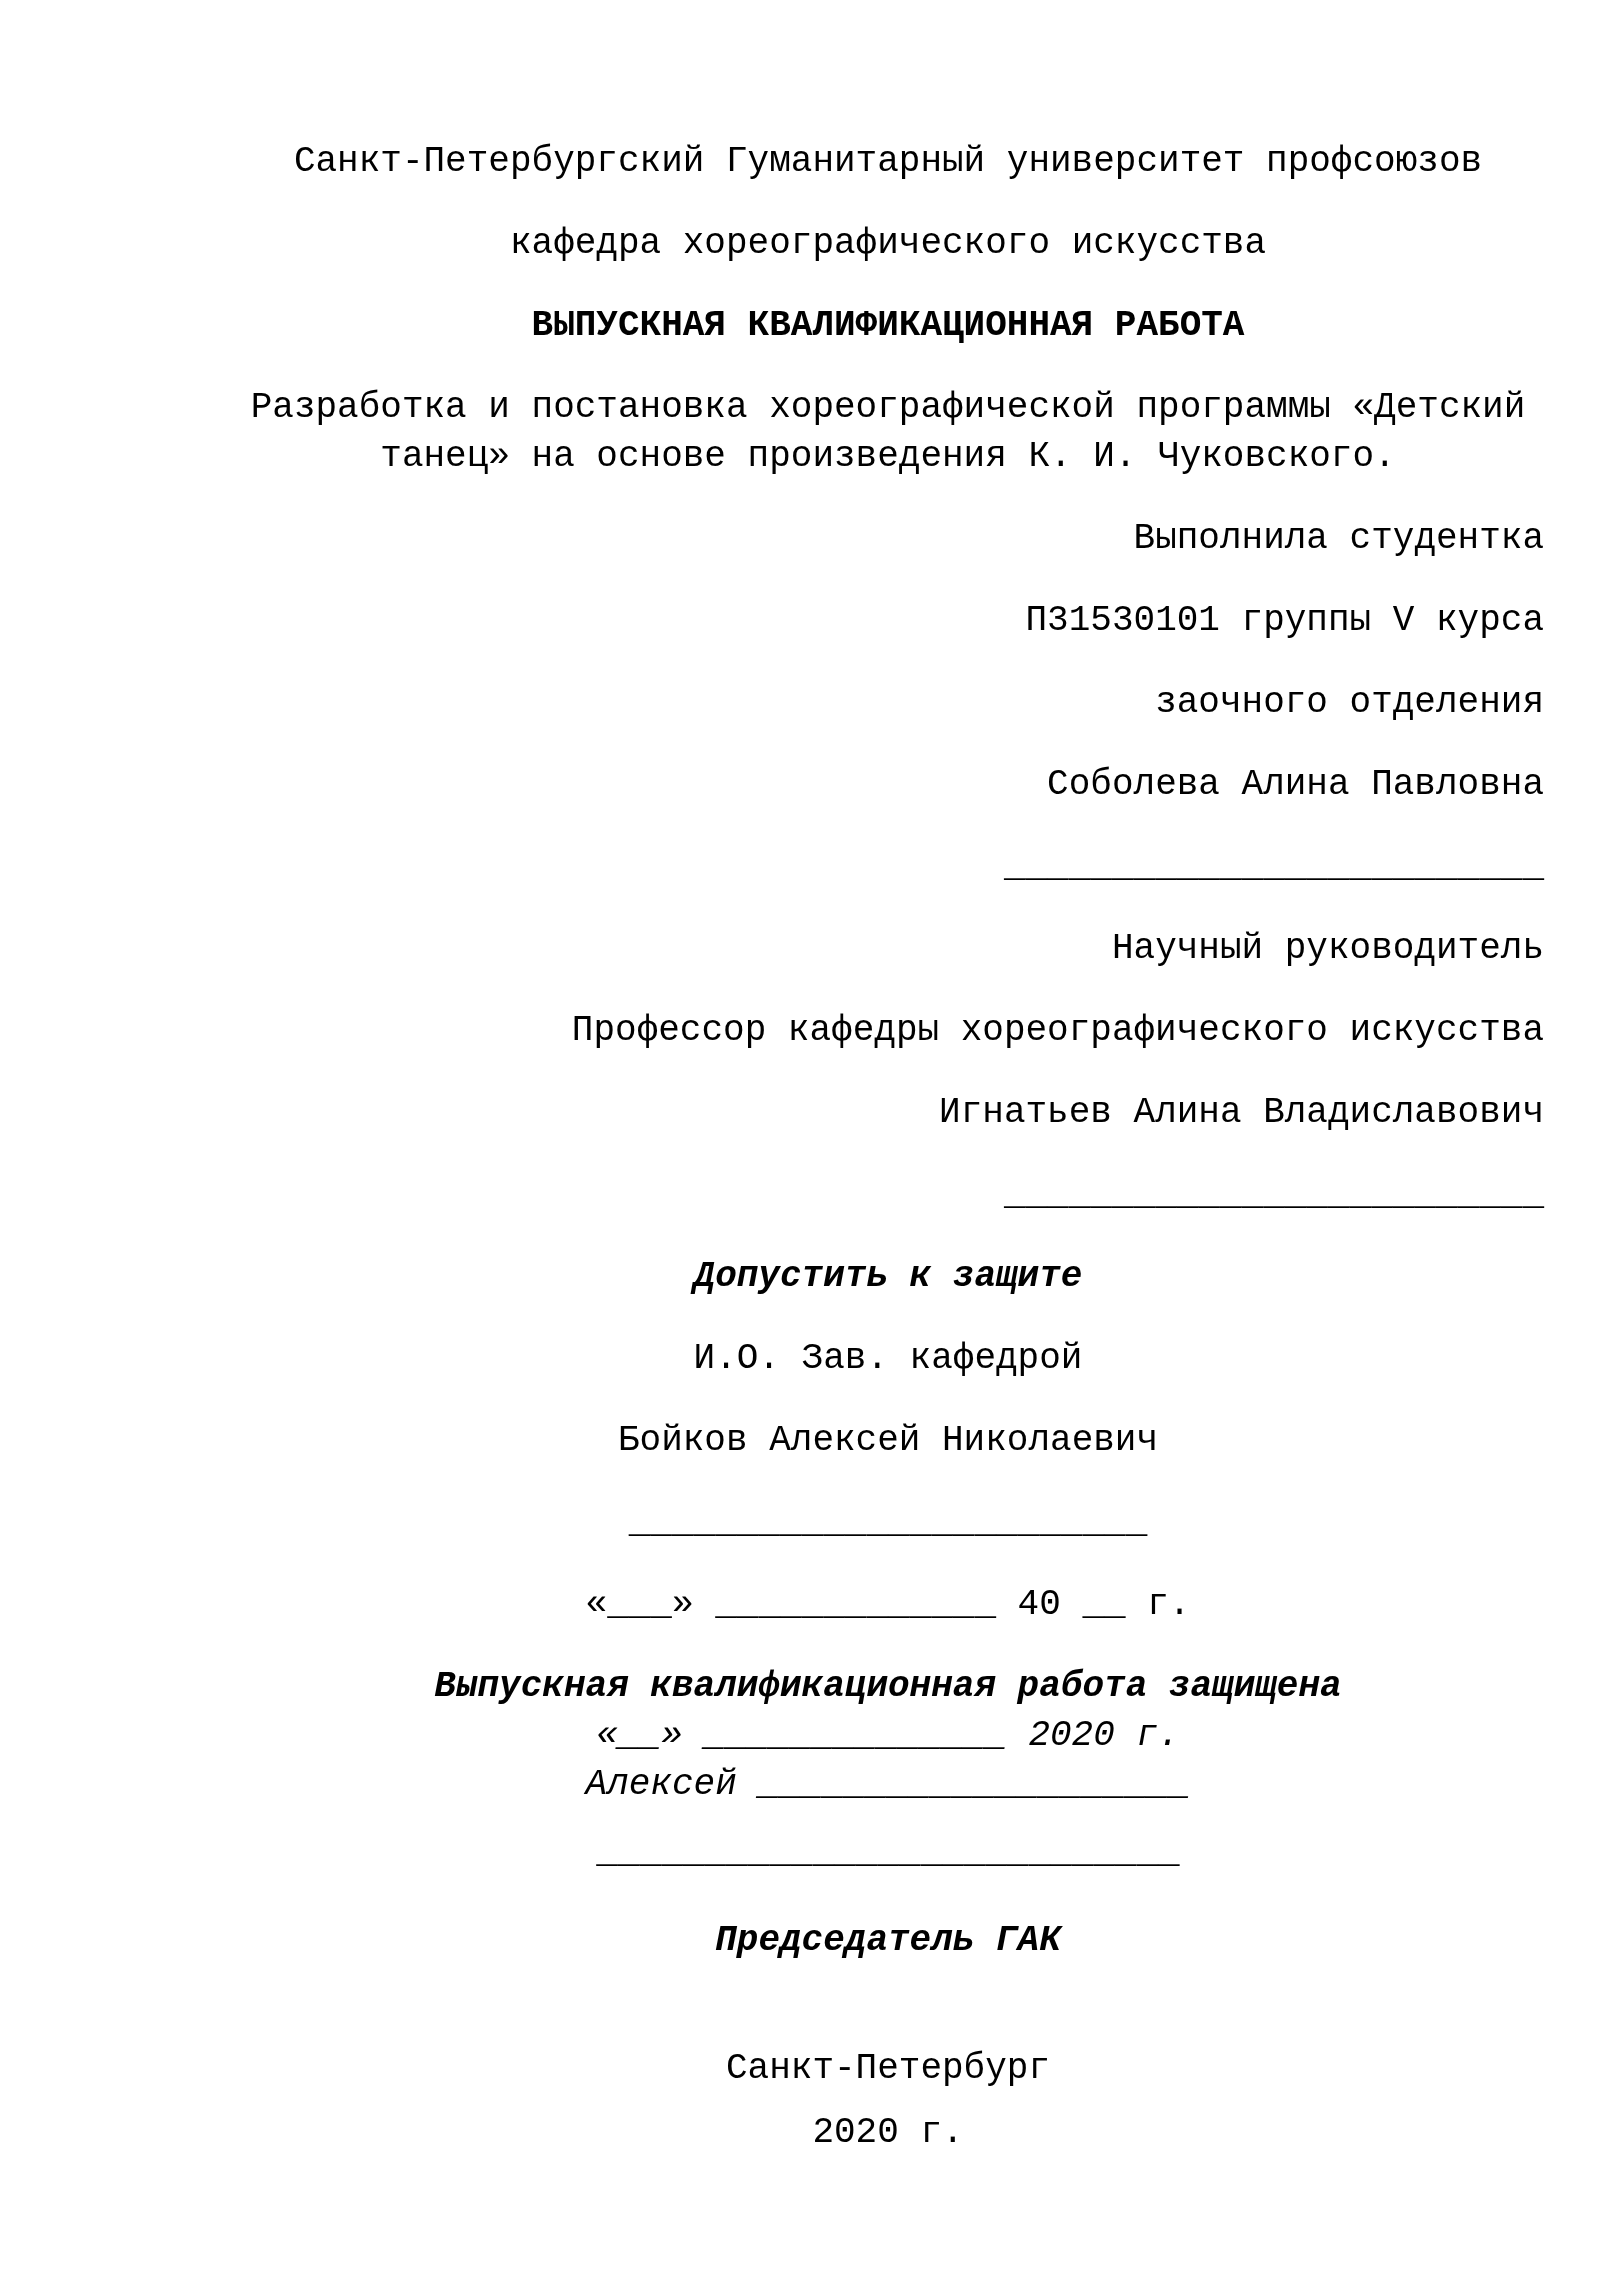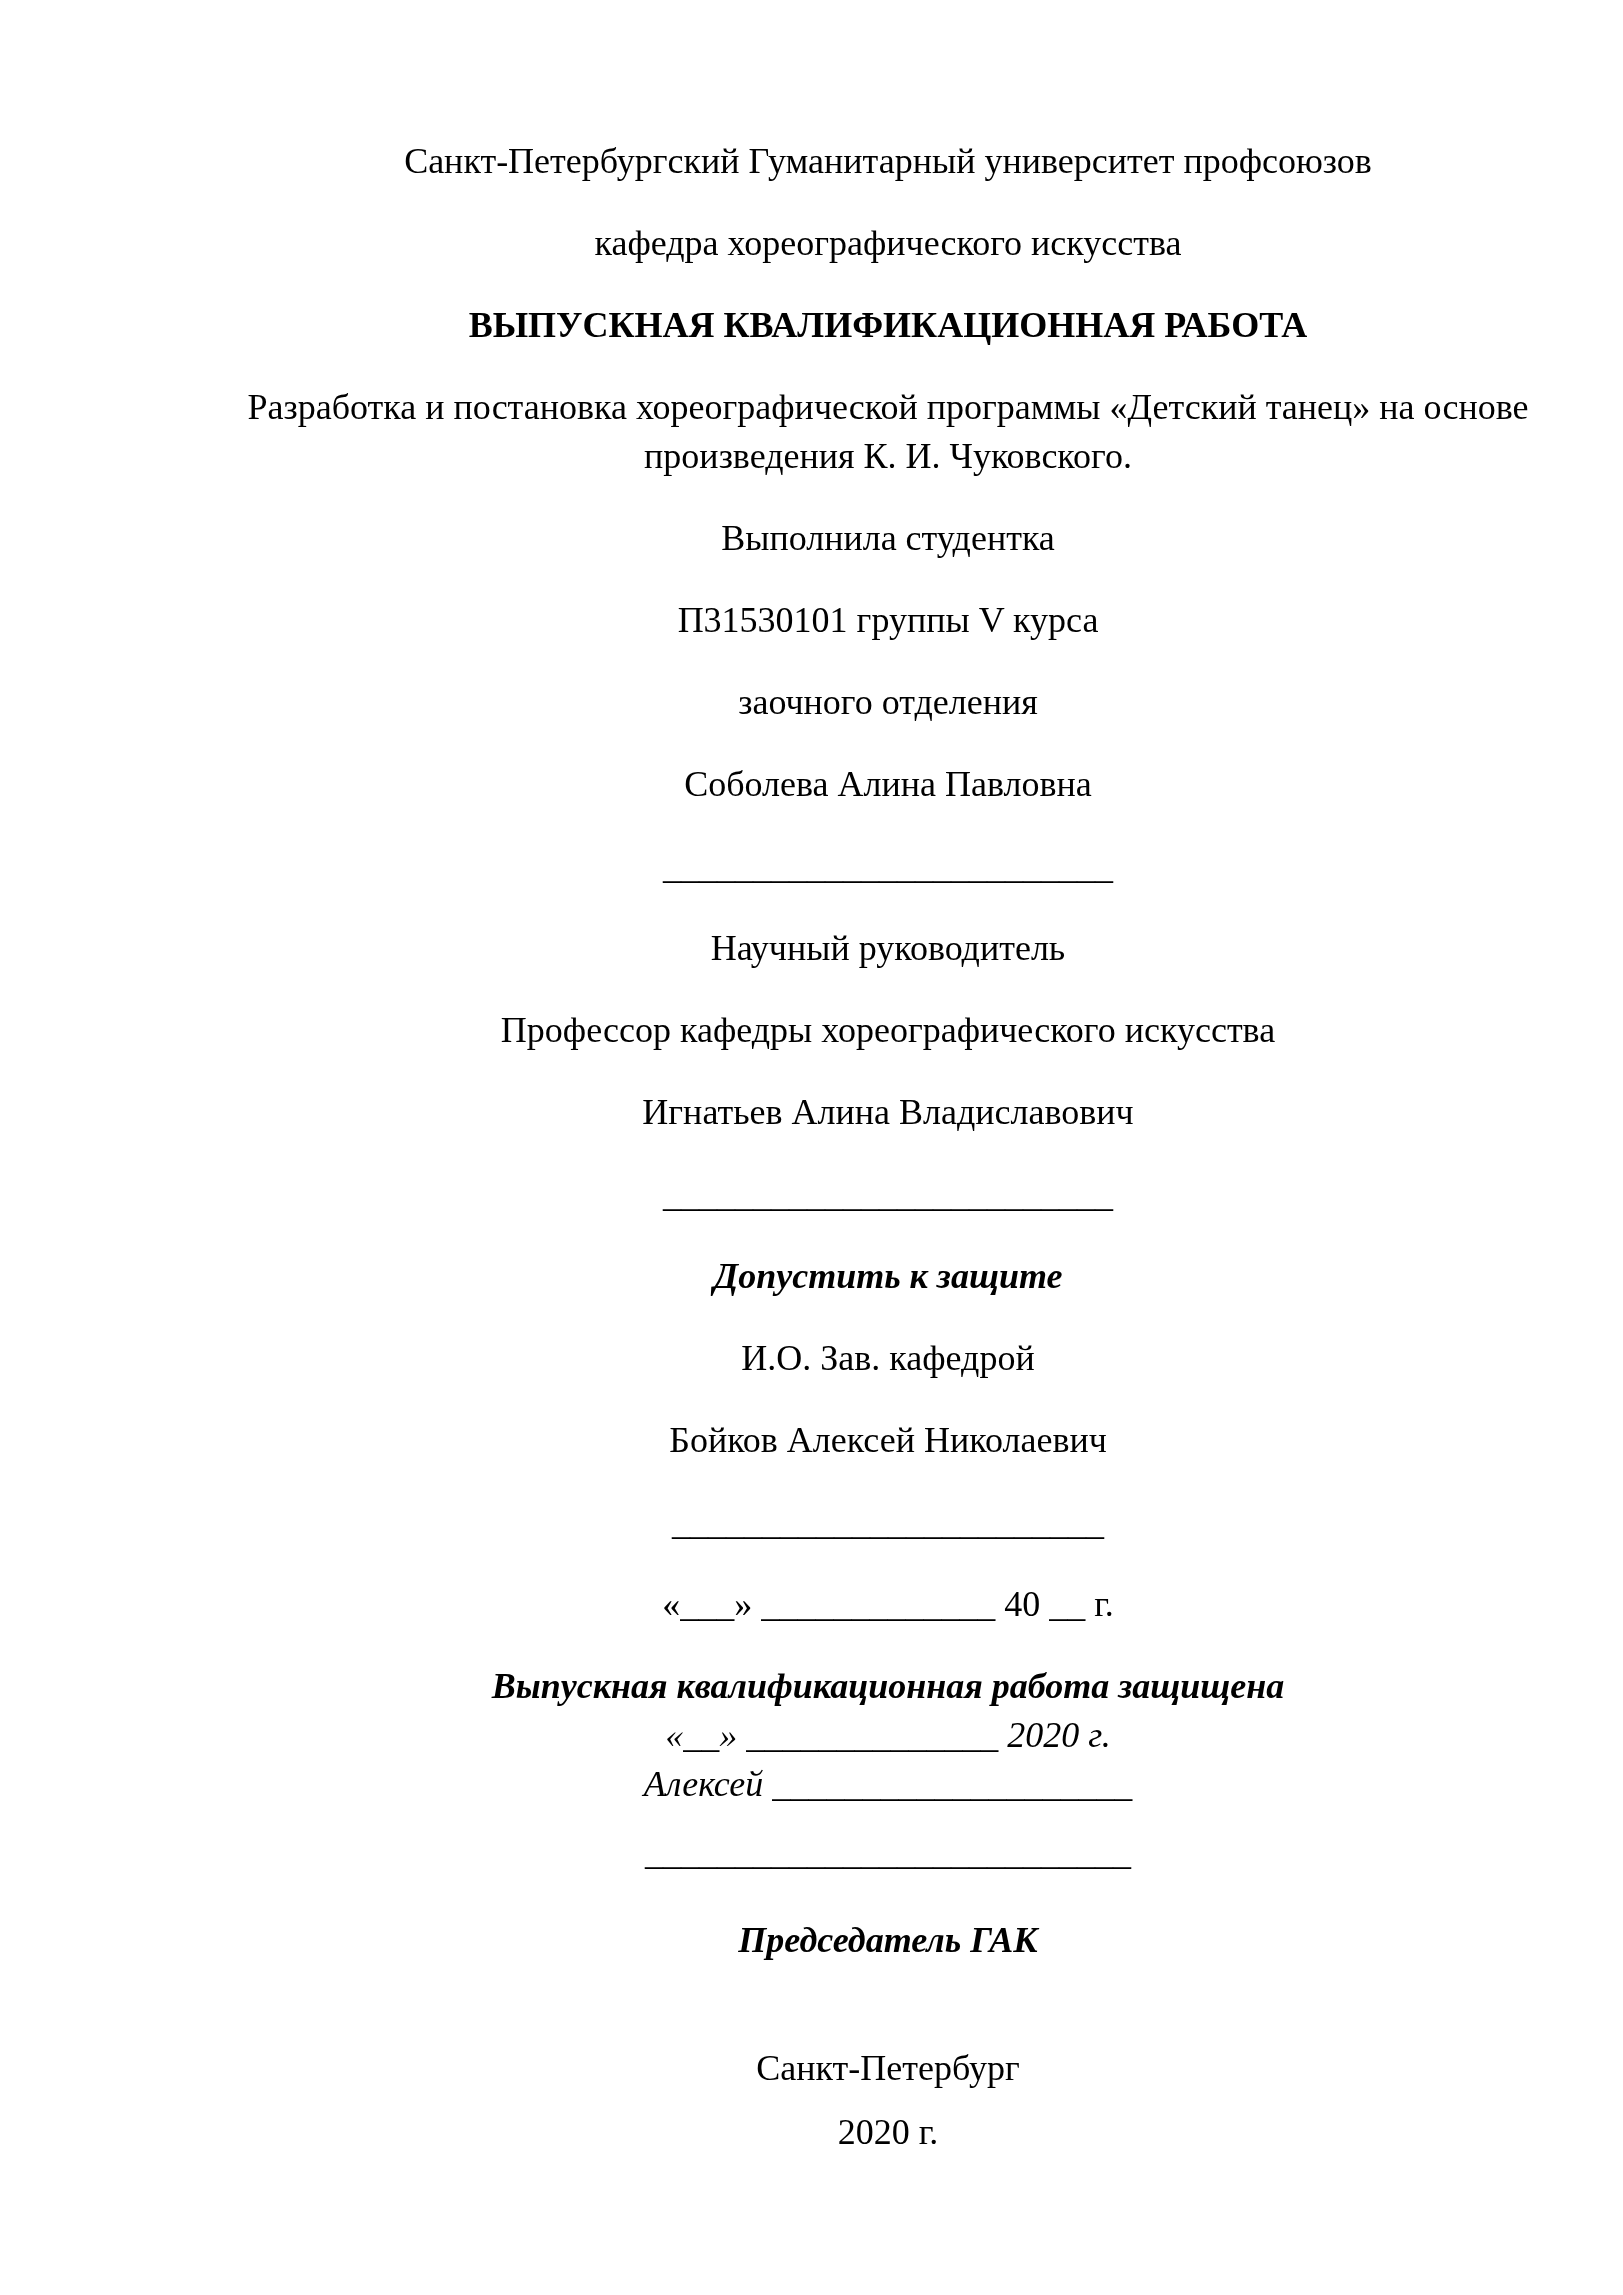--- a/index.html
+++ b/index.html
@@ -6,34 +6,34 @@
   html, body {
     margin: 0;
     padding: 0;
     background: #ffffff;
   }
   .page {
     position: relative;
     width: 1623px;
     height: 2295px;
     background: #ffffff;
-    font-family: Liberation Serif, serif;
+    font-family: Liberation Mono, monospace;
     font-size: 36px;
     color: #000000;
     padding: 137px 79px 0 232px;
     overflow: hidden;
   }
   p {
     margin: 0;
     line-height: 49px;
     text-align: center;
   }
   .sp   { margin-bottom: 33px; }
   .center { text-align: center; }
-  .right  { }
+  .right  { text-align: right; }
   .bold { font-weight: bold; }
   .bi   { font-weight: bold; font-style: italic; }
   .i    { font-style: italic; }
   .mt-lg   { margin-top: 39px; }
   .mt-md   { margin-top: 19px; }
   .mt-xl   { margin-top: 79px; }
   .mt-sm   { margin-top: 15px; }
 </style>
 </head>
 <body>

